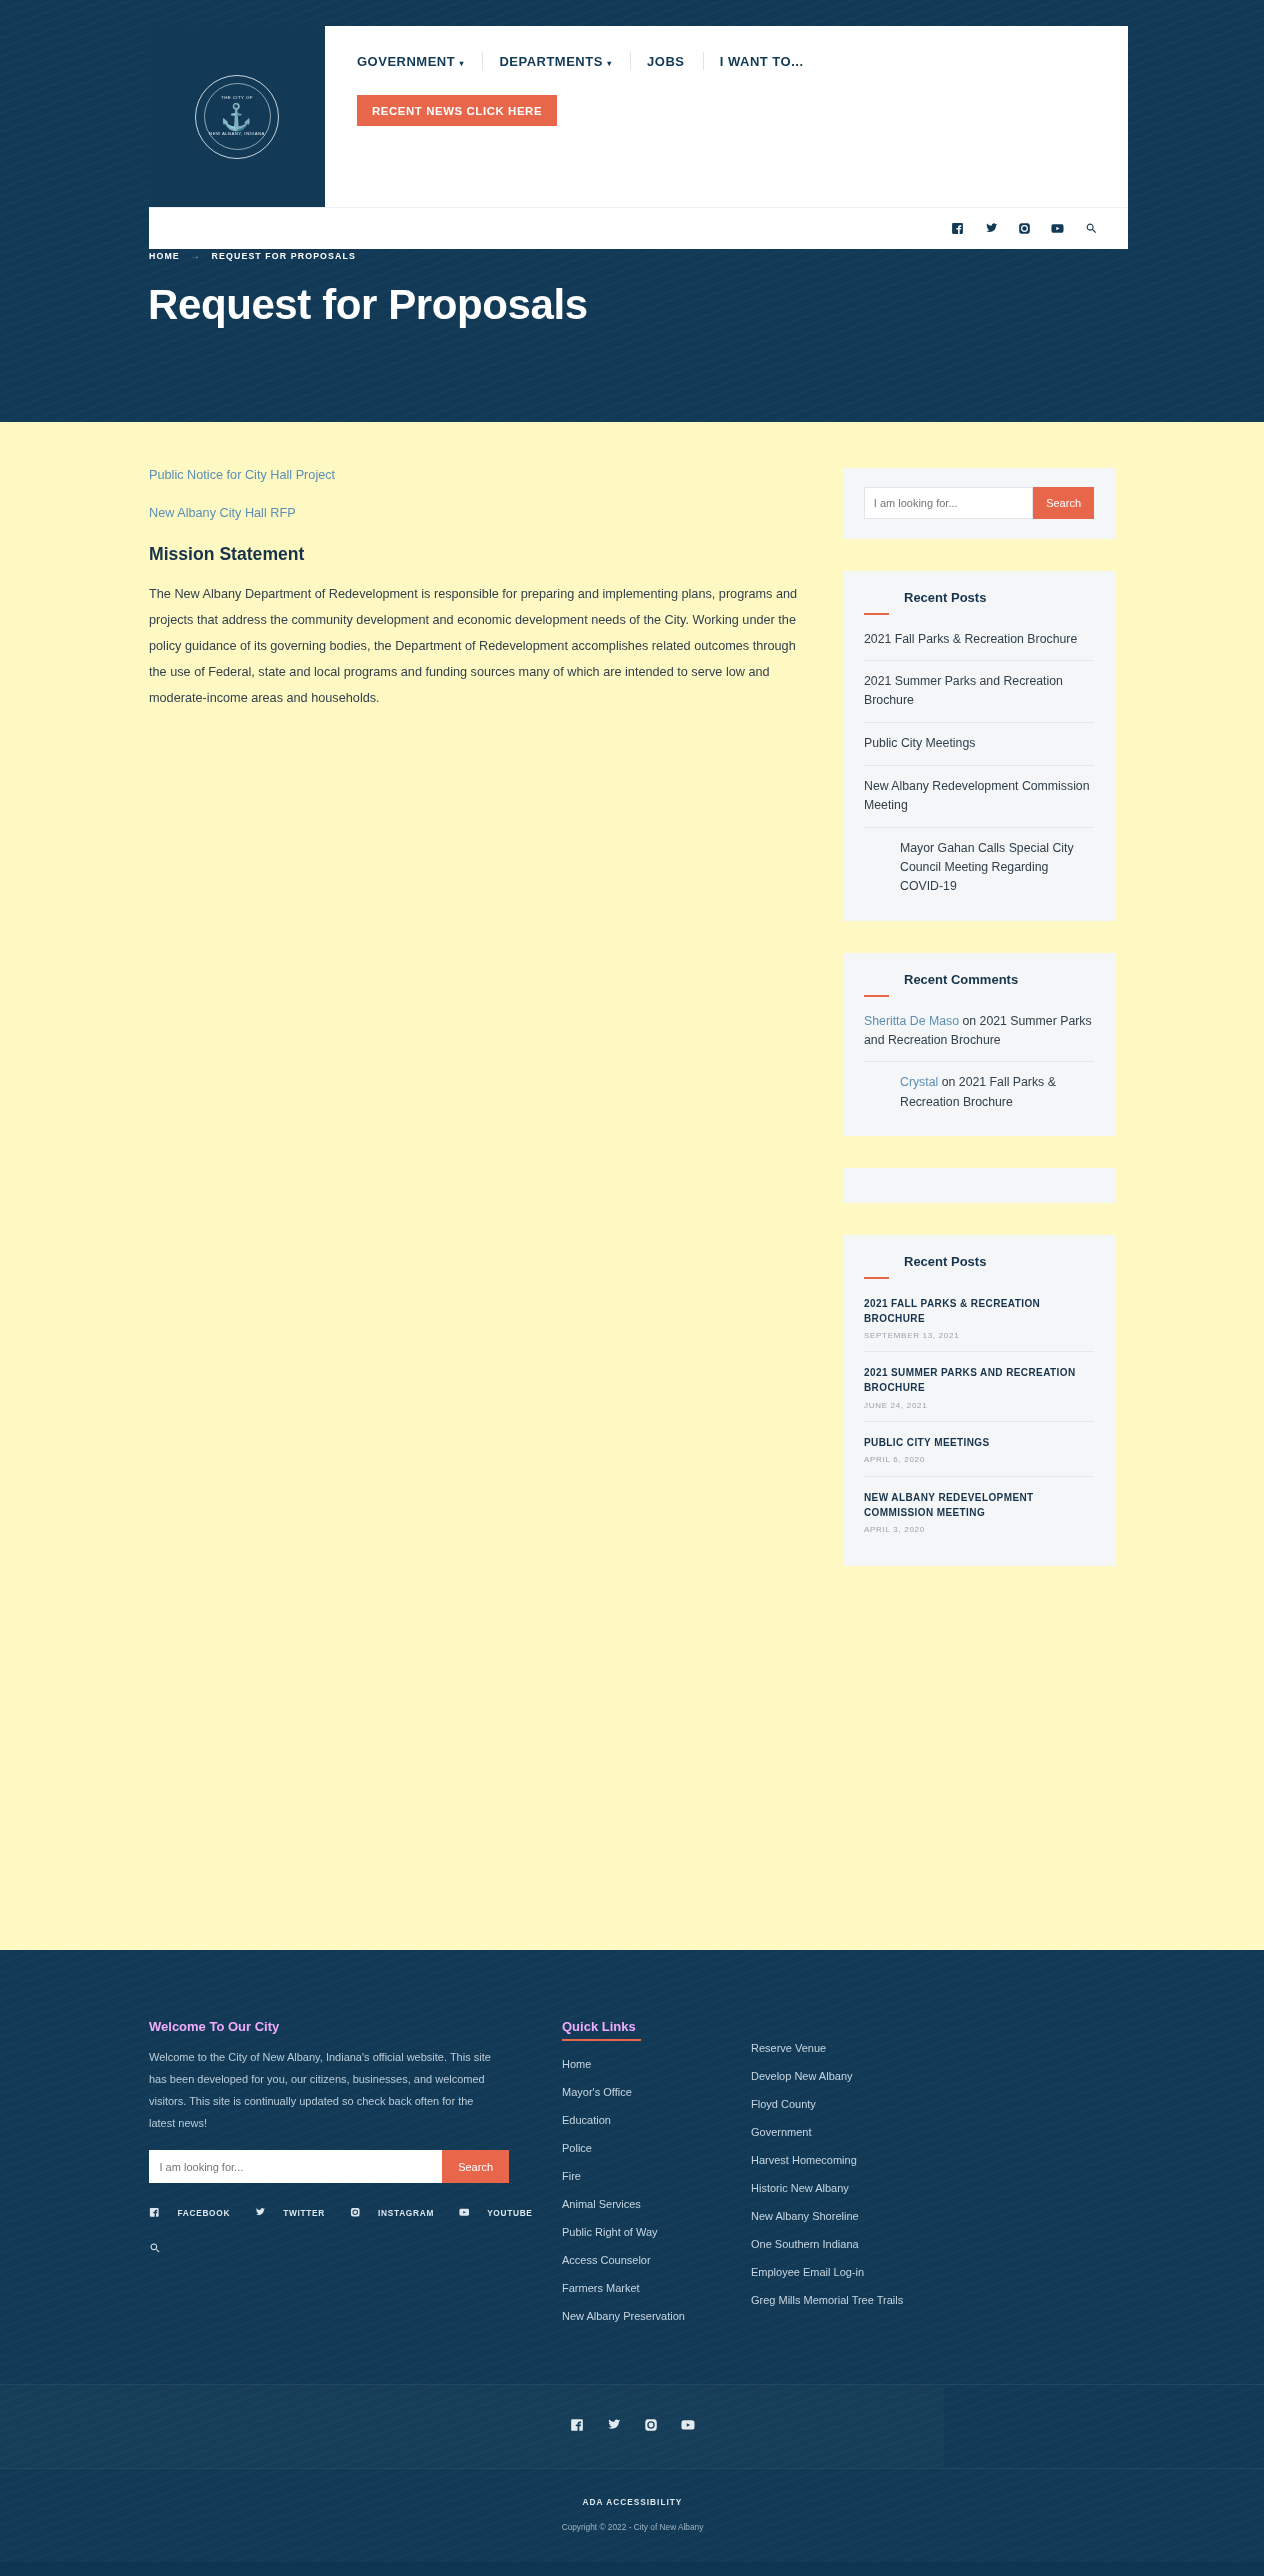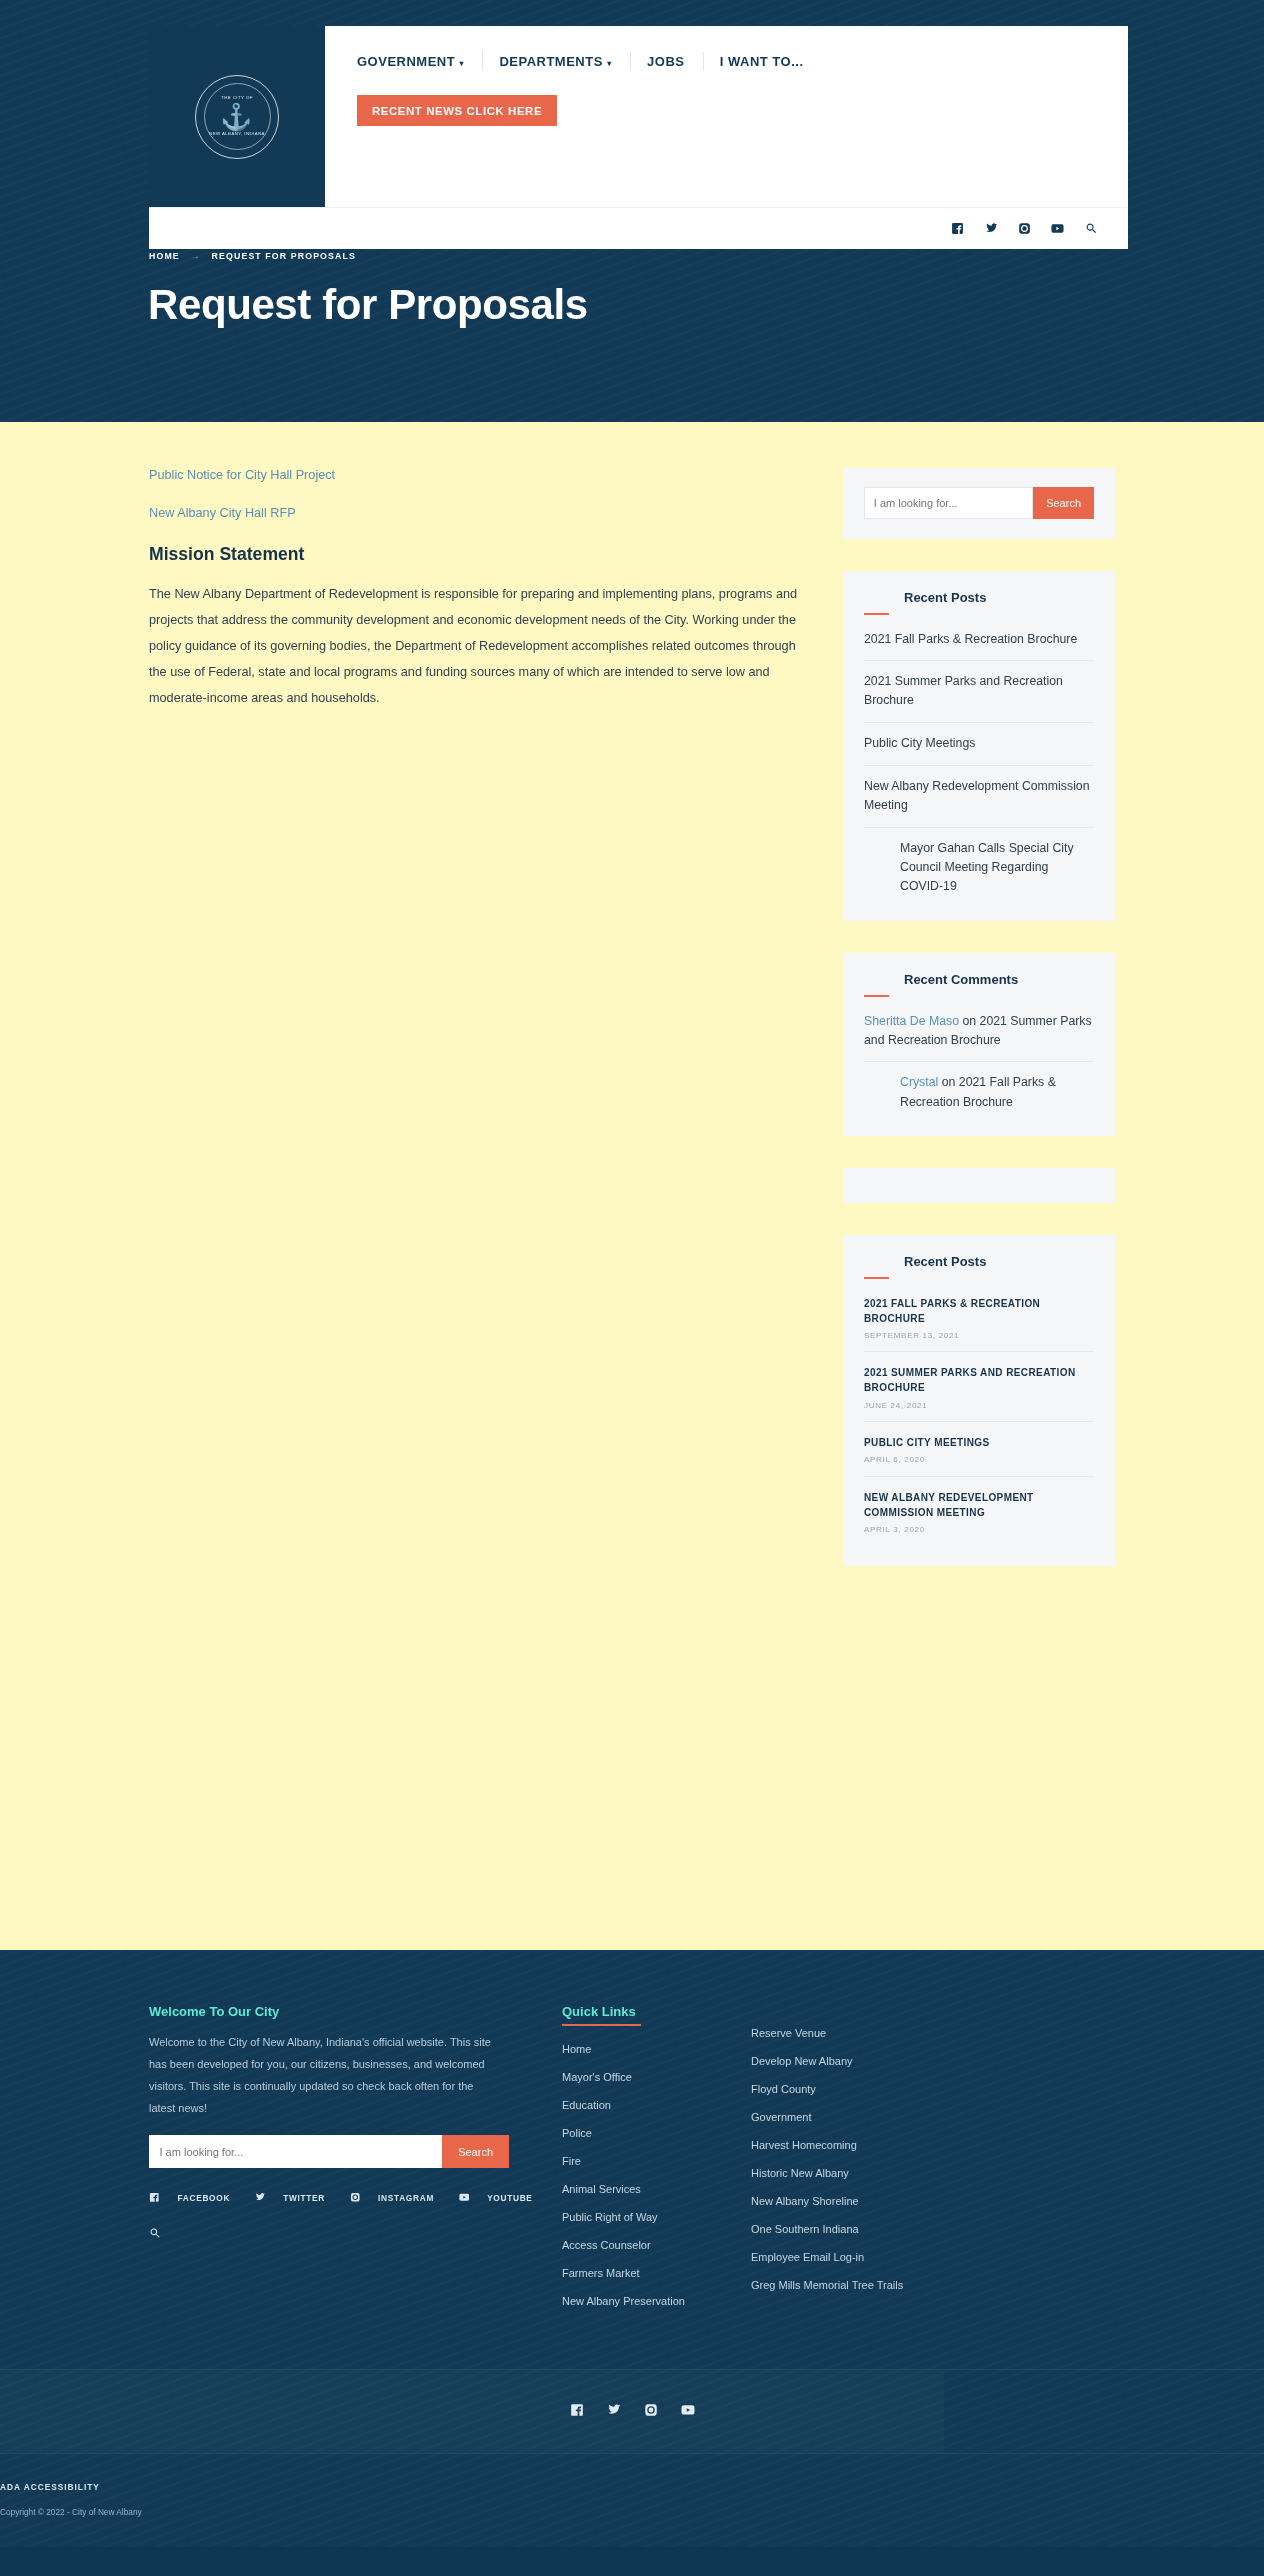--- a/index.html
+++ b/index.html
@@ -189,21 +189,21 @@
       rgba(255,255,255,0.015) 0px,
       rgba(255,255,255,0.015) 1.8px,
       rgba(0,0,0,0) 1.8px,
       rgba(0,0,0,0) 8.8px);
   }
   .fcols { position: relative; display: flex; padding: 0 149px; }
   .fcol-a { width: 413px; padding-right: 61px; }
   .fcol-b { width: 189px; }
   .fcol-c { width: 228px; }
   .footer h4 {
-    color: #5eead4; font-size: 13px; font-weight: bold; margin-bottom: 12.3px;
+    color: #f0abfc; font-size: 13px; font-weight: bold; margin-bottom: 12.3px; margin-top: 15px;
   }
   .footer h4.ql { margin-bottom: 5.3px; }
   .frule { width: 79px; height: 1.8px; background: #e8674a; margin-bottom: 14px; }
   .fdesc {
     color: #b9cbd8; font-size: 11px; line-height: 2.0; margin-bottom: 16px;
   }
   .fsearch { display: flex; height: 32.5px; width: 360px; }
   .fsearch input {
     flex: 1; border: 0; background: #fff; font-size: 11px;
     padding: 0 10.5px; color: #8a949c;
@@ -238,21 +238,21 @@
   .footer-mid .band {
     position: absolute; left: 0; top: 0; bottom: 0; width: 944px;
     background: rgba(255,255,255,.025);
   }
   .footer-mid .icons { position: relative; display: flex; gap: 23px; }
   .footer-mid .icons svg { width: 14px; height: 14px; fill: #e3ebf1; }
 
   .footer-bot {
     position: relative;
     border-top: 0.9px solid rgba(255,255,255,.07);
-    padding: 23px 0 30px 0; text-align: left;
+    padding: 23px 0 30px 0; text-align: center;
   }
   .ada {
     color: #dbe6ee; font-size: 8.3px; letter-spacing: 1px; font-weight: bold;
   }
   .copy { color: #9db2c3; font-size: 8.3px; margin-top: 14px; }
 </style>
 </head>
 <body>
 
 <div class="hero">

